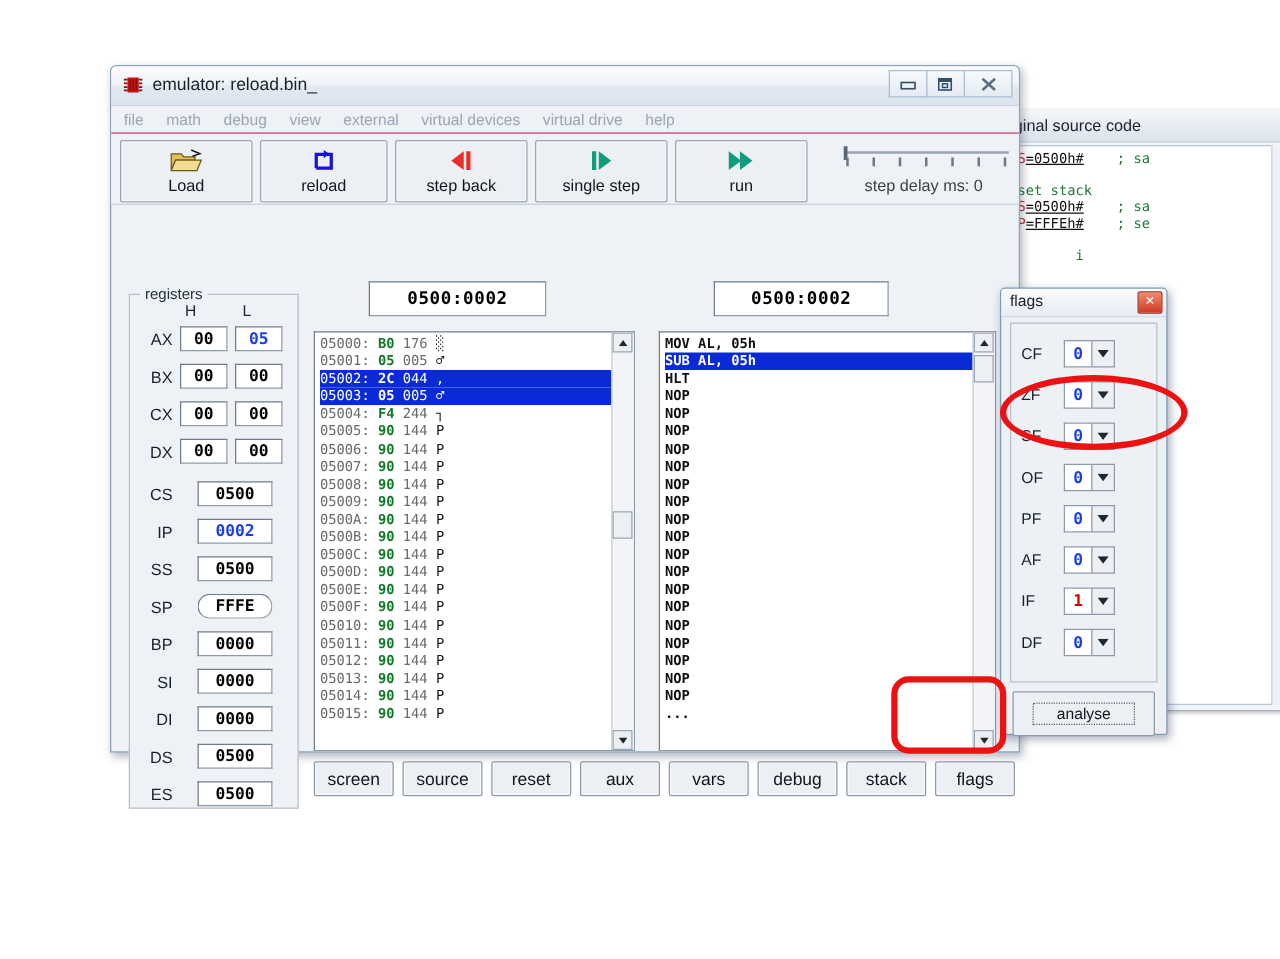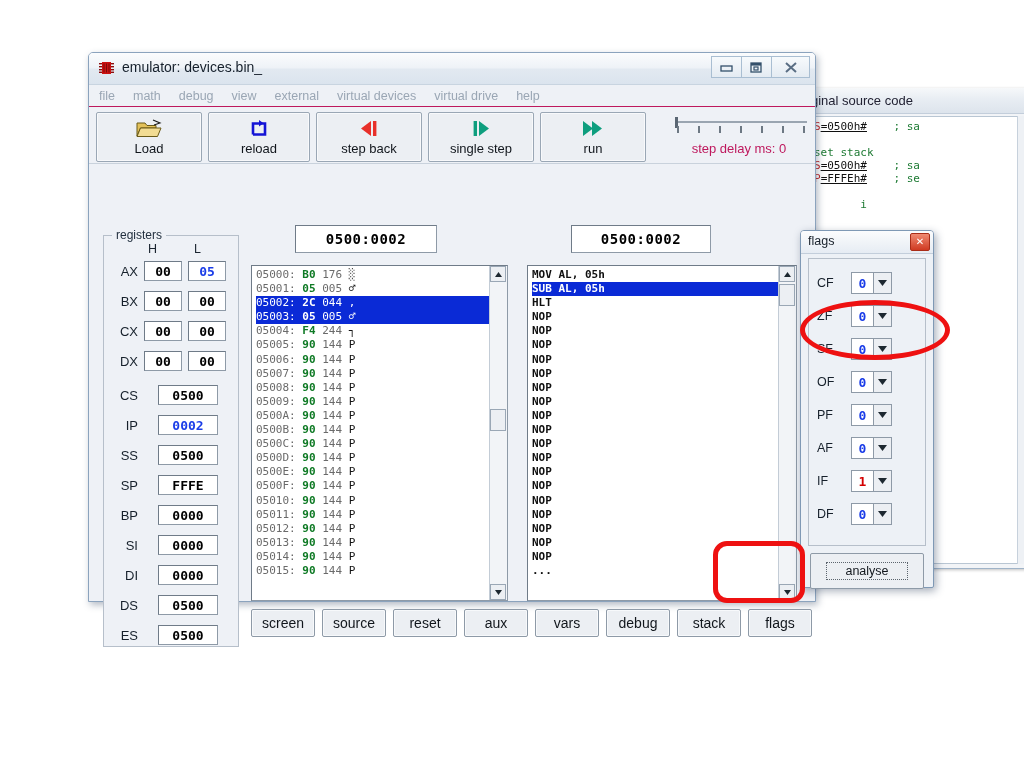--- a/index.html
+++ b/index.html
@@ -88,21 +88,21 @@
   .tbtn .lbl{font-size:13px;color:#11161c;margin-top:1px;white-space:nowrap;}
   #tb-load{width:104px;} #tb-reload{width:100px;}
   #tb-stepback{width:104px;} #tb-single{width:104px;} #tb-run{width:104px;}
 
   #delay-box{margin-left:12px;width:150px;display:flex;flex-direction:column;align-items:center;}
   #delay-slider{width:136px;height:16px;position:relative;}
   #delay-track{position:absolute;left:6px;right:0;top:4px;height:2px;background:#9aa5b1;}
   #delay-thumb{position:absolute;left:4px;top:0;width:3px;height:11px;background:#5a6673;}
   #delay-ticks{position:absolute;left:6px;right:2px;top:9px;height:7px;display:flex;justify-content:space-between;}
   #delay-ticks i{display:block;width:2px;height:7px;background:#6d7883;}
-  #delay-label{font-size:13px;color:#be185d;margin-top:8px;white-space:nowrap;}
+  #delay-label{font-size:13px;color:#404040;margin-top:8px;white-space:nowrap;}
 
   
   #content{position:absolute;left:0;top:110px;right:0;bottom:0;}
 
   
   #registers{
     position:absolute;left:14px;top:72px;width:134px;height:410px;
     border:1px solid #b6bfca;background:#eef1f6;
   }
   #registers .legend{
@@ -259,21 +259,21 @@
             <rect x="12" y="9" width="3" height="1.4"></rect>
               <rect x="12" y="11.6" width="3" height="1.4"></rect>
           </g>
           <g fill="#7a0a0a">
             <rect x="4.5" y="3.5" width="1" height="9"></rect>
               <rect x="7" y="3.5" width="1" height="9"></rect>
             <rect x="9.5" y="3.5" width="1" height="9"></rect>
           </g>
         </svg>
       </span>
-      <span id="emu-title">emulator: devices.bin_</span>
+      <span id="emu-title">emulator: reload.bin_</span>
       <div class="winbtns">
         <div class="winbtn">
           <svg width="13" height="10" viewBox="0 0 13 10">
               <rect x="1" y="4" width="11" height="5" fill="none" stroke="#34506b" stroke-width="1.3"></rect>
             </svg>
         </div>
         <div class="winbtn">
           <svg width="13" height="11" viewBox="0 0 13 11">
             <rect x="1" y="1" width="10" height="9" fill="none" stroke="#34506b" stroke-width="1.3"></rect>
             <rect x="1" y="1" width="10" height="2.6" fill="#34506b"></rect>
@@ -406,21 +406,21 @@
             <div class="reg-row" style="top: 176px;">
               <span class="reg-name">IP</span>
               <span class="fld full blue" style="margin-left: 14px;">0002</span>
             </div>
             <div class="reg-row" style="top: 206px;">
               <span class="reg-name">SS</span>
               <span class="fld full" style="margin-left: 14px;">0500</span>
             </div>
             <div class="reg-row" style="top: 236px;">
               <span class="reg-name">SP</span>
-              <span class="fld full" style="margin-left: 14px;">FFFE</span>
+              <span class="fld full" style="margin-left: 14px; border-radius: 10px;">FFFE</span>
             </div>
             <div class="reg-row" style="top: 266px;">
               <span class="reg-name">BP</span>
               <span class="fld full" style="margin-left: 14px;">0000</span>
             </div>
             <div class="reg-row" style="top: 296px;">
               <span class="reg-name">SI</span>
               <span class="fld full" style="margin-left: 14px;">0000</span>
             </div>
             <div class="reg-row" style="top: 326px;">

